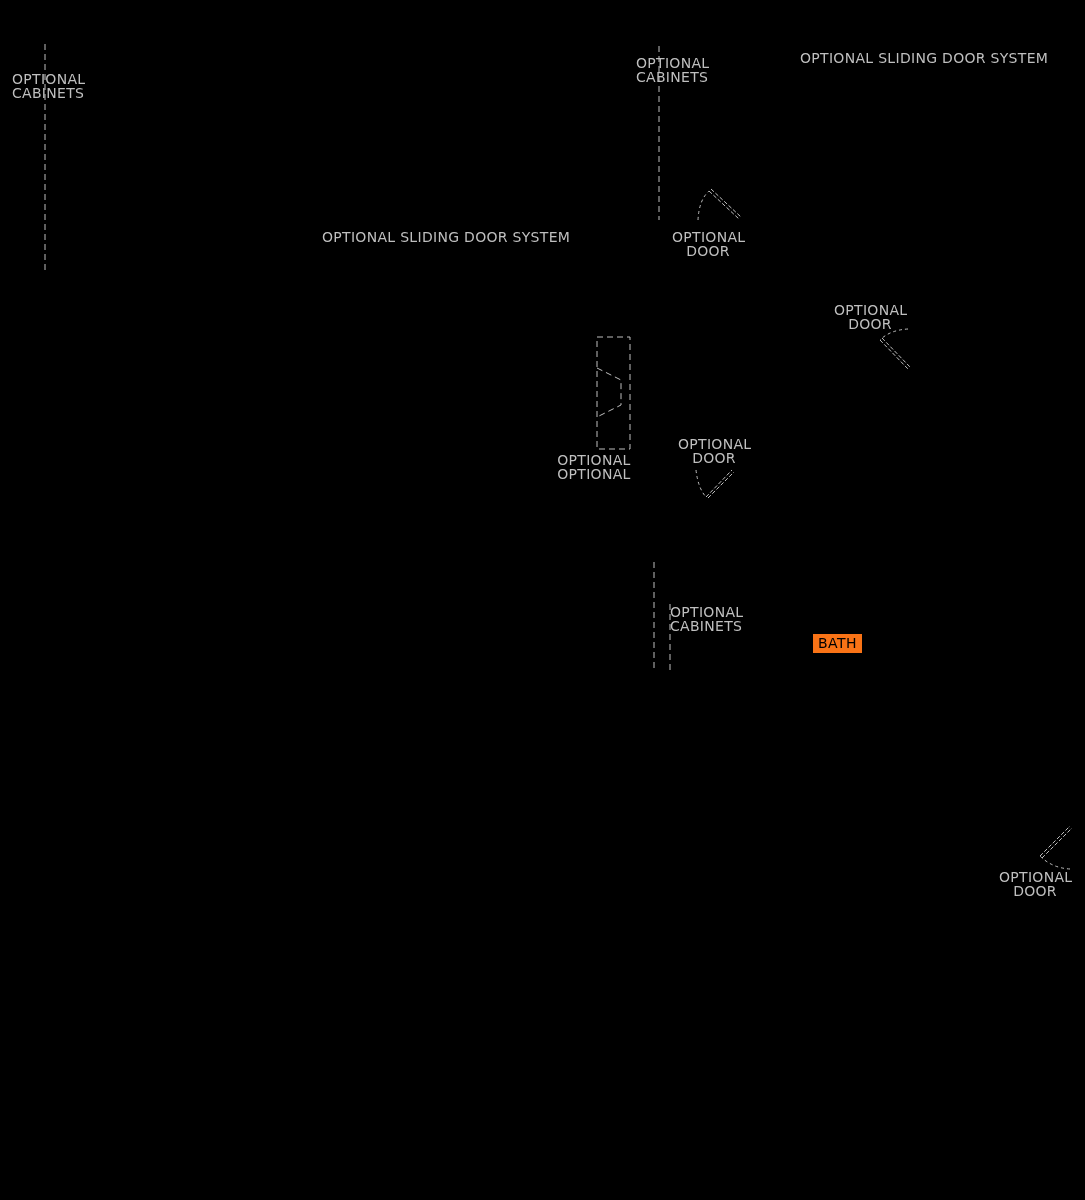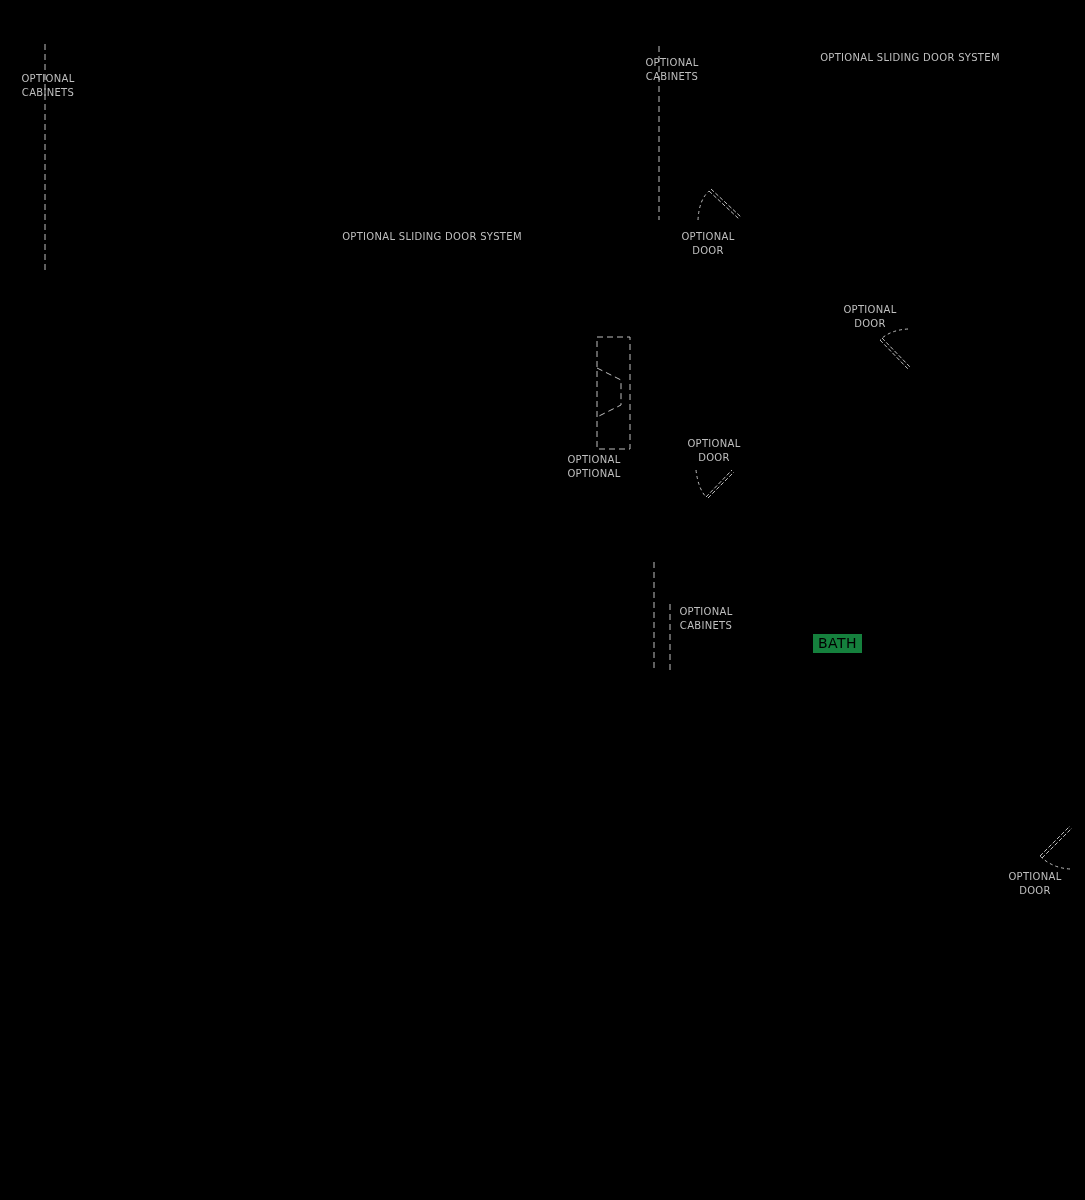--- a/index.html
+++ b/index.html
@@ -1,18 +1,18 @@
 <!DOCTYPE html>
 <html><head>
   <meta charset="utf-8">
   <style>
     html, body { margin:0; padding:0; background:#000; }
     body { width:1085px; height:1200px; position:relative; overflow:hidden; font-family:"DejaVu Sans", sans-serif; }
-    .lbl { position:absolute; color:#bfbfbf; font-size:10px; letter-spacing:0.3px; text-align:center; line-height:14px; white-space:nowrap; }
-    .bath { position:absolute; left:813px; top:634px; width:49px; height:19px; background:#15803d; color:#000; font-size:14px; line-height:19px; text-align:center; letter-spacing:0.5px; }
+    .lbl { position:absolute; color:#bfbfbf; font-size:14px; letter-spacing:0.3px; text-align:center; line-height:14px; white-space:nowrap; }
+    .bath { position:absolute; left:813px; top:634px; width:49px; height:19px; background:#f97316; color:#000; font-size:14px; line-height:19px; text-align:center; letter-spacing:0.5px; }
     svg.layer { position:absolute; left:0; top:0; }
   </style>
 </head>
 <body>
 
 <svg class="layer" width="1085" height="1200">
   <g stroke="#bfbfbf" stroke-width="1" fill="none" stroke-dasharray="6,4">
 
     <line x1="45" y1="44" x2="45" y2="272"></line>
 

